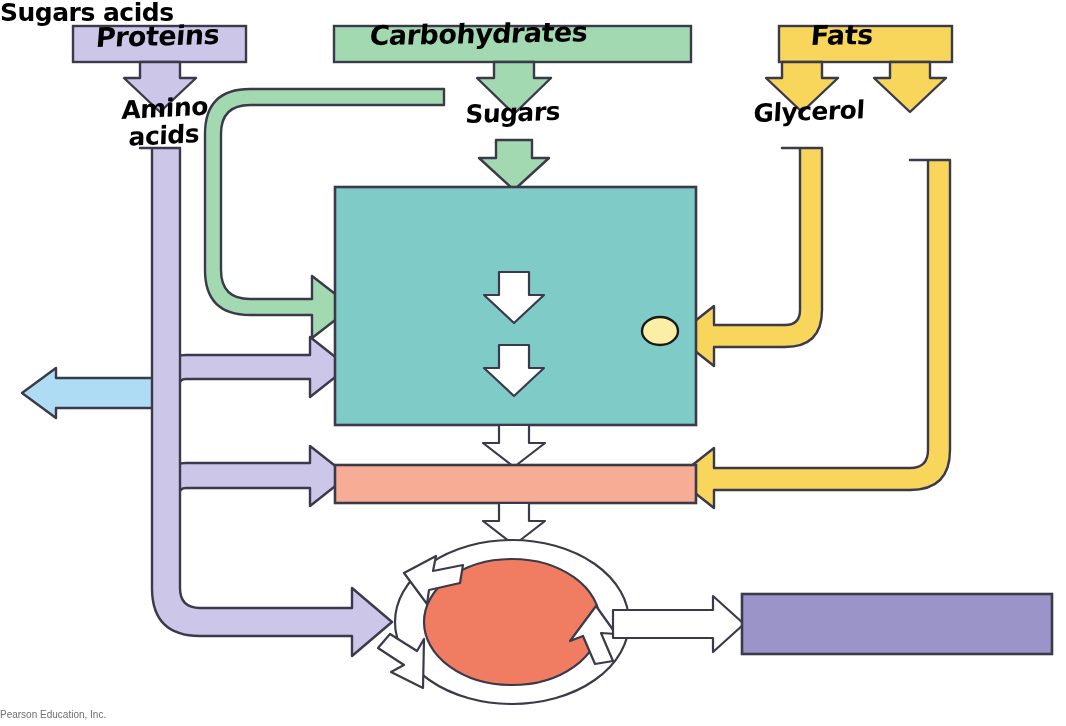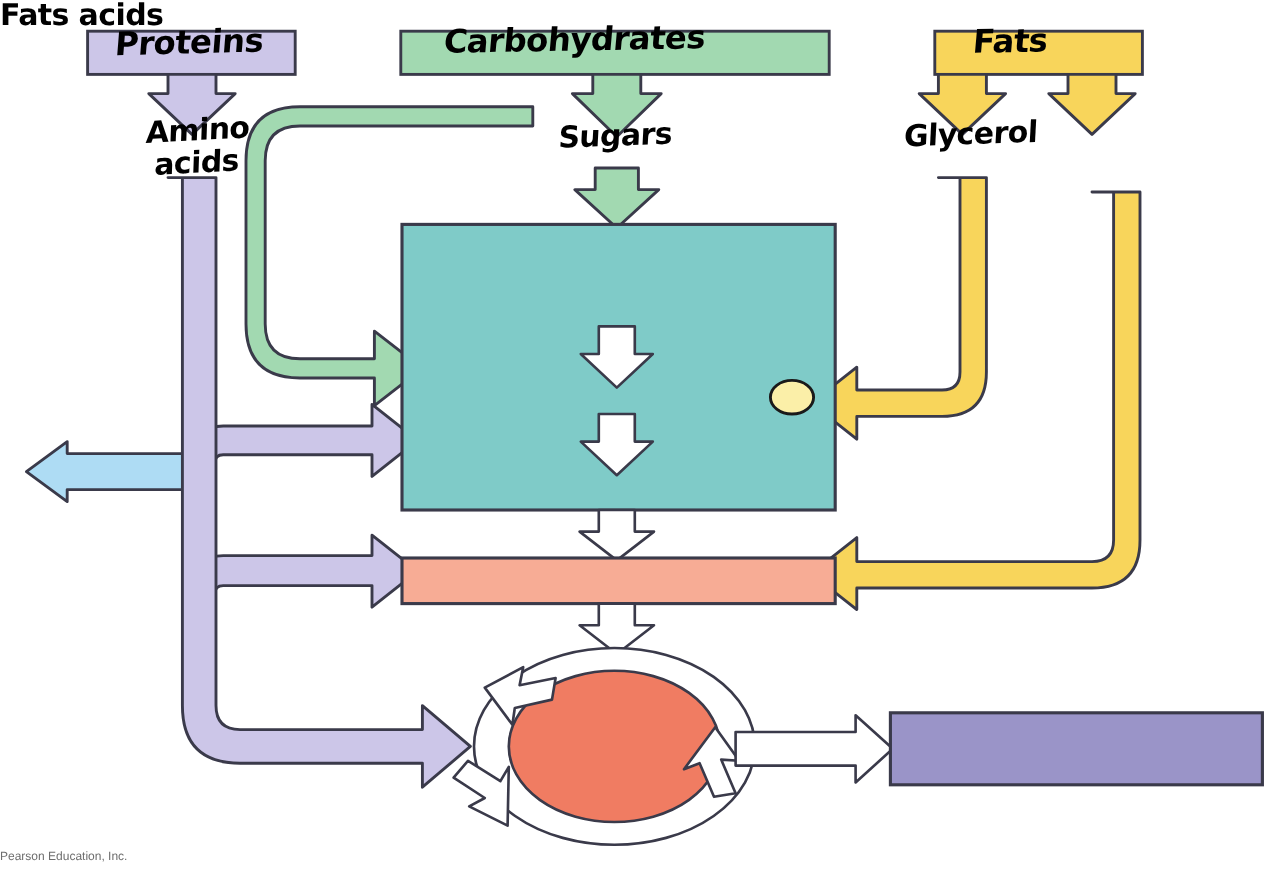--- a/index.html
+++ b/index.html
@@ -228,17 +228,17 @@
   <div class="hand-label box-label" id="label-carbs">Carbohydrates</div>
 
   <div class="hand-label box-label" id="label-fats">Fats</div>
 
   <div class="hand-label flow-label" id="label-amino"><span class="l1">Amino</span><span class="l2">acids</span></div>
 
   <div class="hand-label flow-label" id="label-sugars">Sugars</div>
 
   <div class="hand-label flow-label" id="label-glycerol">Glycerol</div>
 
-  <div class="hand-label flow-label" id="label-fatty-acids">Fats acids</div>
+  <div class="hand-label flow-label" id="label-fatty-acids">Sugars acids</div>
 
   <div id="credit-line">Pearson Education, Inc.</div>
 
 </div>
 
 </body></html>

